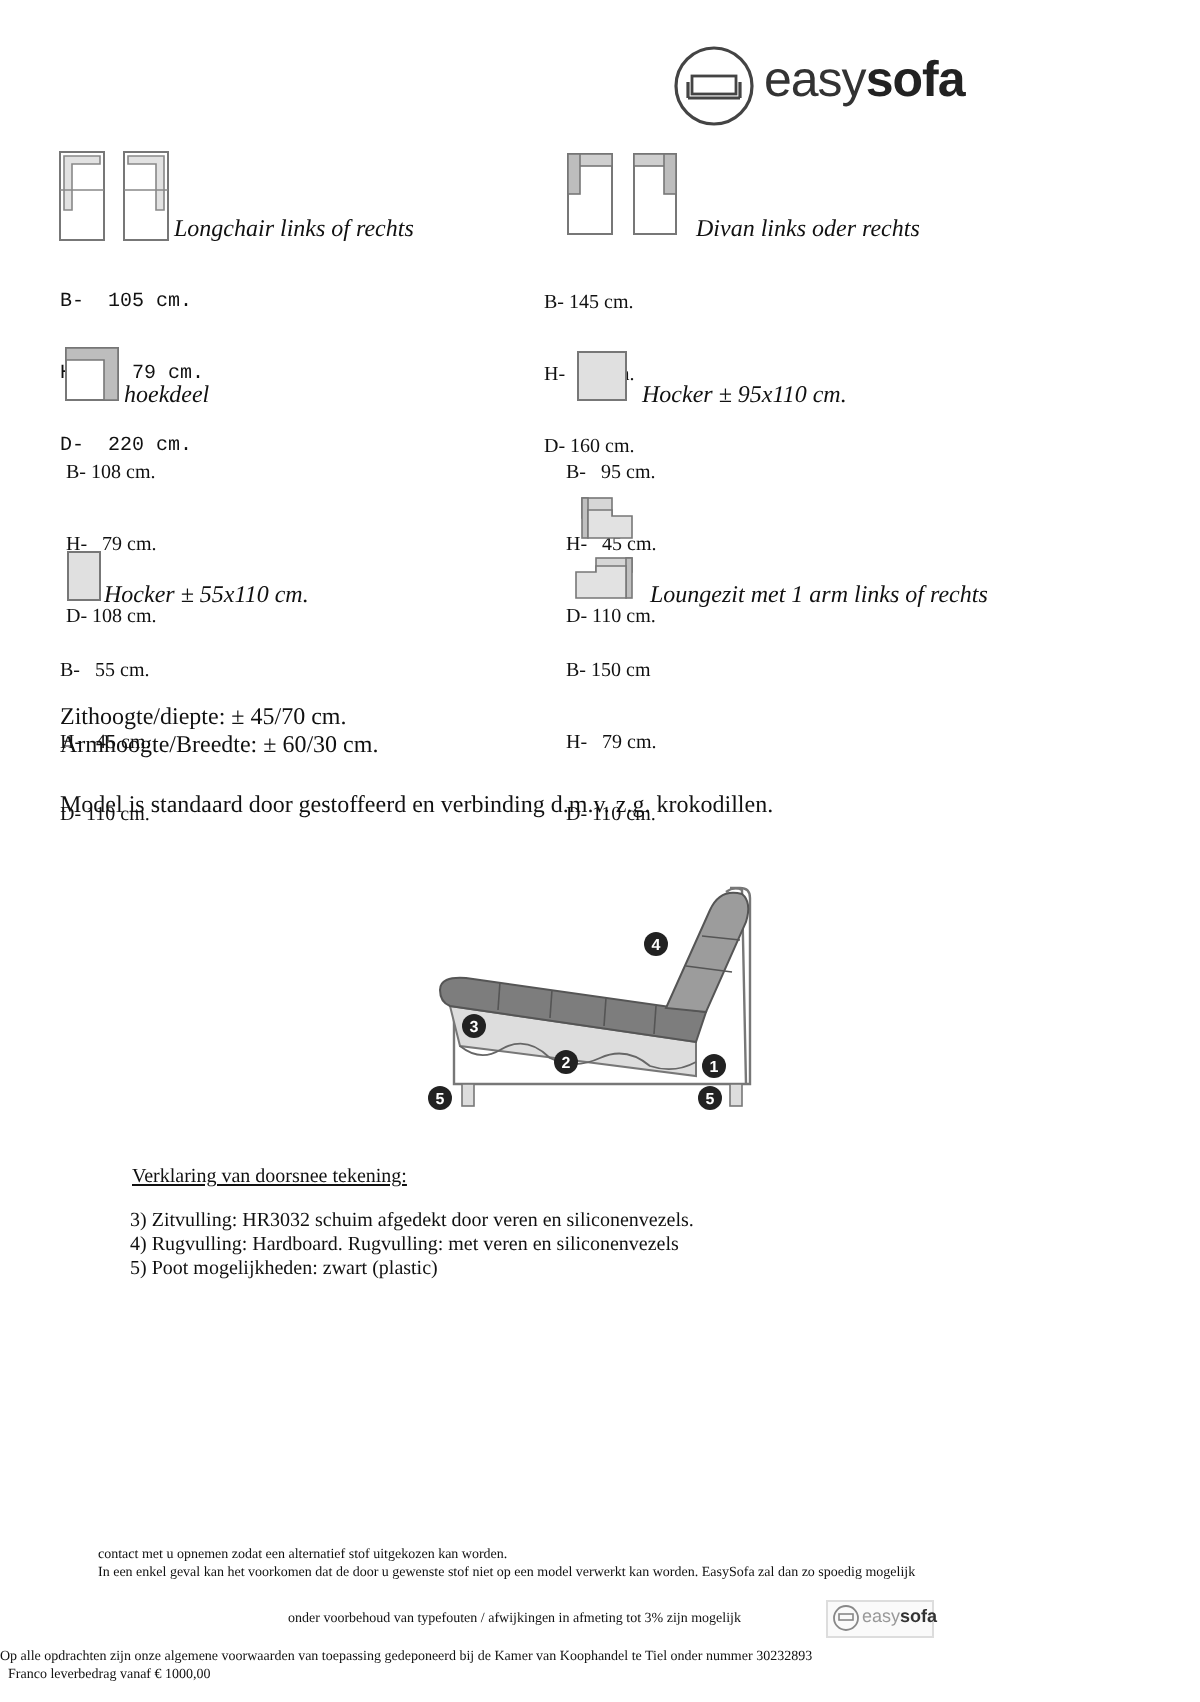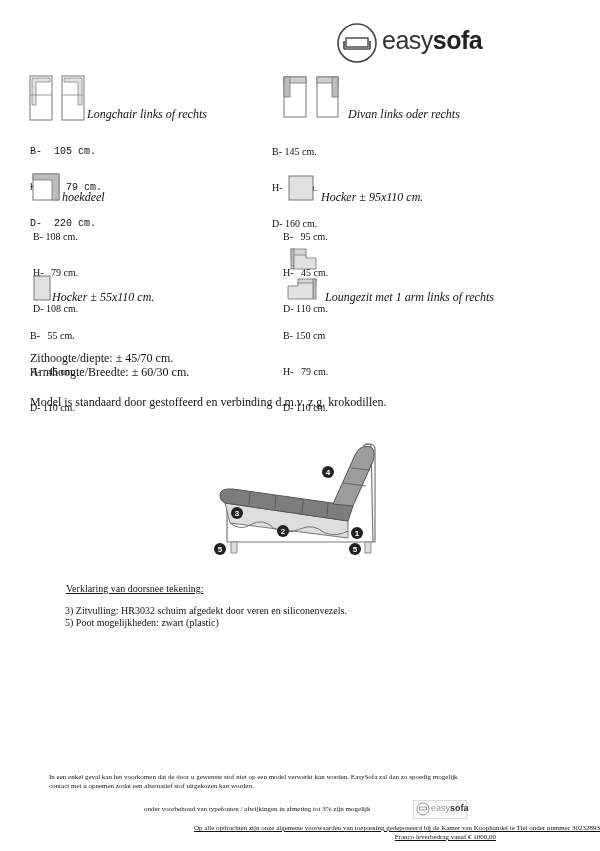--- a/index.html
+++ b/index.html
@@ -11,21 +11,21 @@
                font-size: 25px; letter-spacing: -0.5px; color: #222; }
   .logo-text .light { font-weight: normal; color: #333; }
   .logo-text .bold { font-weight: bold; color: #222; }
   .title { font-size: 12px; white-space: nowrap; font-style: italic; }
   .dims { font-size: 10px; line-height: 12px; white-space: pre; }
   .dims div { white-space: pre; }
   .text12 { font-size: 12px; line-height: 13px; white-space: nowrap; }
   .legend-title { text-decoration: underline; font-size: 10px; }
   .legend-list { font-size: 10px; line-height: 12px; }
   .footer { font-size: 7px; line-height: 9px; white-space: nowrap; }
-  .center { text-align: right; text-decoration: underline; }
+  .center { text-align: left; }
   svg { overflow: visible; }
 </style>
 </head>
 <body>
 
 <div class="abs logo">
   <svg width="42" height="42" viewBox="0 0 42 42" style="position:absolute;left:0;top:0;">
     <circle cx="21" cy="21" r="19" fill="none" stroke="#444" stroke-width="1.6"></circle>
     <rect x="10" y="16" width="22" height="9" fill="none" stroke="#444" stroke-width="1.4"></rect>
     <line x1="8" y1="19" x2="8" y2="27" stroke="#444" stroke-width="1.6"></line>
@@ -171,31 +171,32 @@
     </g>
   <g>
       <circle cx="150" cy="106" r="6" fill="#222"></circle>
       <text x="150" y="109" text-anchor="middle" font-size="8" fill="#fff" font-family="Liberation Sans, sans-serif" font-weight="bold">5</text>
     </g>
 </svg>
 
 <div class="abs legend-title" style="left:66px;top:583px;">Verklaring van doorsnee tekening:</div>
 <div class="abs legend-list" style="left:65px;top:605px;">
   <div>3) Zitvulling: HR3032 schuim afgedekt door veren en siliconenvezels.</div>
+  <div>4) Rugvulling: Hardboard. Rugvulling: met veren en siliconenvezels</div>
   <div>5) Poot mogelijkheden: zwart (plastic)</div>
 </div>
 
 <div class="abs footer" style="left:49px;top:773px;">
+  <div>contact met u opnemen zodat een alternatief stof uitgekozen kan worden.</div>
   <div>In een enkel geval kan het voorkomen dat de door u gewenste stof niet op een model verwerkt kan worden. EasySofa  zal dan zo spoedig mogelijk</div>
-  <div>contact met u opnemen zodat een alternatief stof uitgekozen kan worden.</div>
 </div>
 
 <div class="abs footer" style="left:144px;top:805px;">onder voorbehoud van typefouten / afwijkingen in afmeting tot 3% zijn mogelijk</div>
 <div class="abs" style="left:413px;top:800px;width:52px;height:17px;border:1px solid #ddd;background:#fafafa;">
   <svg width="14" height="14" viewBox="0 0 14 14" style="position:absolute;left:2px;top:1px;">
     <circle cx="7" cy="7" r="6" fill="none" stroke="#888" stroke-width="0.9"></circle>
     <rect x="3.5" y="5" width="7" height="3" fill="none" stroke="#888" stroke-width="0.8"></rect>
   </svg>
   <span style="position:absolute;left:17px;top:2px;font-family:'Liberation Sans',sans-serif;font-size:9px;color:#999;"><span>easy</span><b style="color:#333;">sofa</b></span>
 </div>
 
 <div class="abs footer center" style="left:0;width:600px;top:824px;">Op alle opdrachten zijn onze algemene voorwaarden van toepassing gedeponeerd bij de Kamer van Koophandel te Tiel onder nummer 30232893</div>
-<div class="abs footer center" style="left:16px;width:480px;top:833px;">Franco leverbedrag vanaf € 1000,00</div>
+<div class="abs footer center" style="left:4px;width:480px;top:833px;">Franco leverbedrag vanaf € 1000,00</div>
 
 </body></html>

